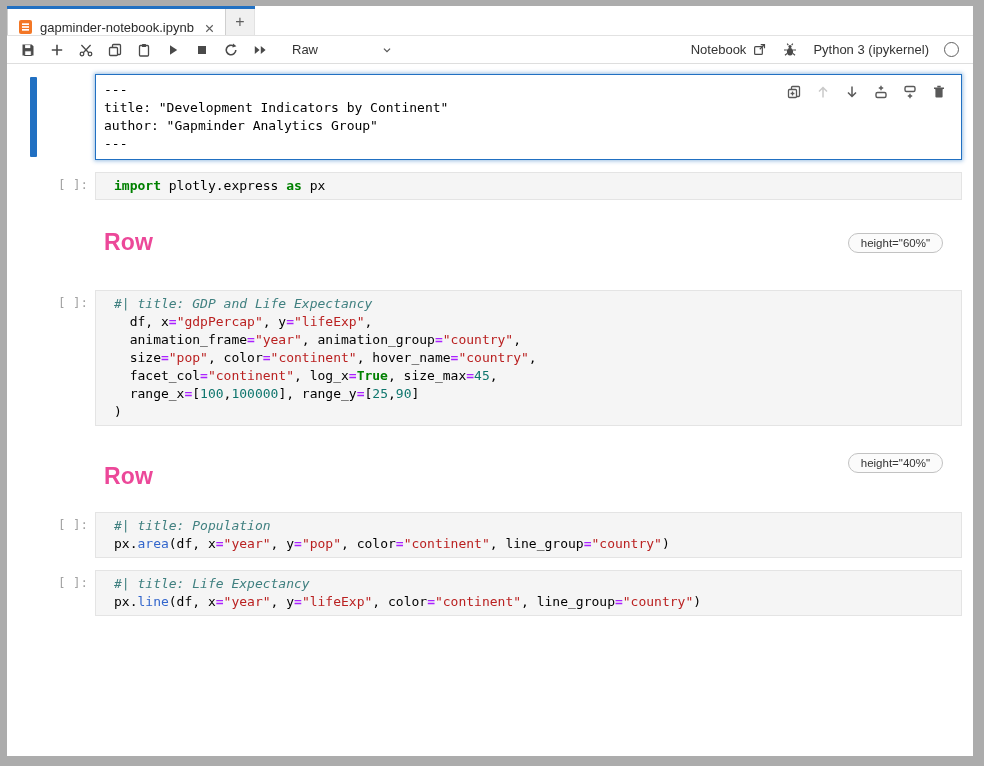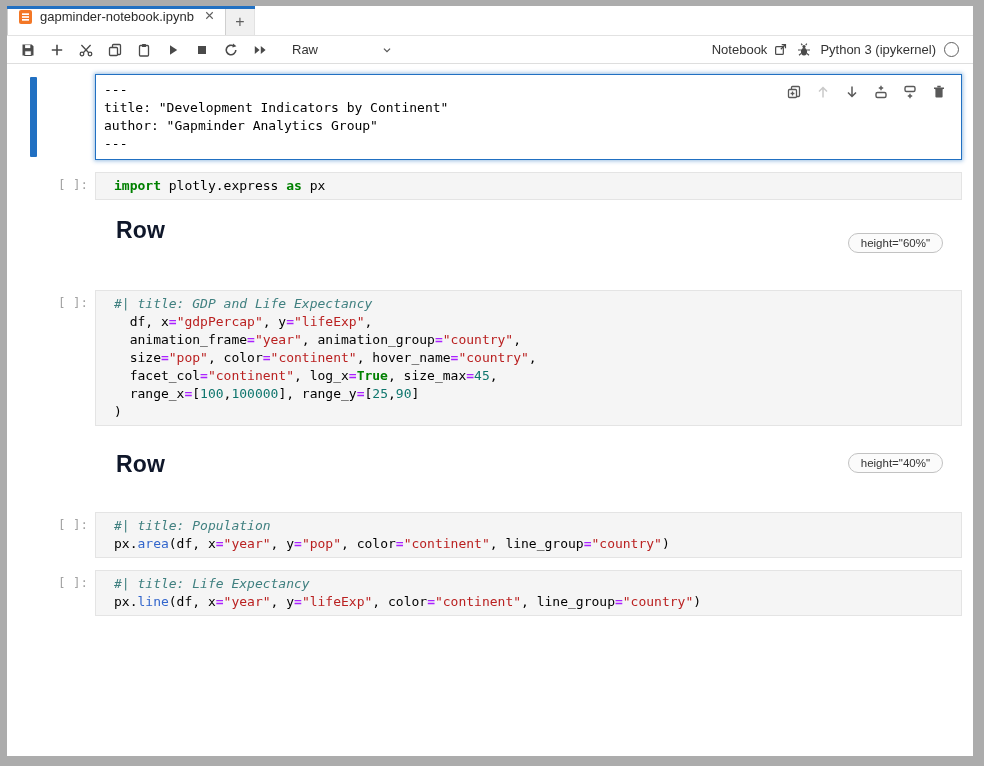--- a/index.html
+++ b/index.html
@@ -11,38 +11,38 @@
   }
   .window{
     position:absolute;left:7px;top:6px;width:966px;height:750px;
     background:#fff;overflow:hidden;
   }
 
   
   .tabbar{height:29px;display:flex;align-items:stretch;background:#fff;border-bottom:1px solid #e2e2e2;}
   .tab-strip{display:flex;border-top:3px solid #2170c2;}
   .tab{
-    display:flex;align-items:flex-start;gap:7px;padding:0 9px 0 10px;background:#fff;
+    display:flex;align-items:flex-end;gap:7px;padding:0 9px 0 10px;background:#fff;
     border-left:1px solid #cfcfcf;border-right:1px solid #cfcfcf;
   }
   .tab-title{font-size:13px;color:#2b2b2b;white-space:nowrap;}
   .tab-close{display:flex;align-items:center;cursor:pointer;margin-left:2px;}
   .newtab{
     width:28px;background:#f0f0f0;display:flex;align-items:center;justify-content:center;
     color:#5f5f5f;font-size:16px;border-right:1px solid #e2e2e2;
   }
 
   
   .toolbar{height:27px;display:flex;align-items:center;padding:0 10px 0 6px;border-bottom:1px solid #dedede;background:#fff;}
   .tb-btn{width:29px;height:23px;display:flex;align-items:center;justify-content:center;color:#4a4a4a;background:none;border:none;padding:0;}
   .cell-type-select{
     margin-left:12px;width:102px;height:21px;display:flex;align-items:center;justify-content:space-between;
     font-size:13px;color:#333;padding:0 6px;
   }
-  .tb-right{margin-left:auto;display:flex;align-items:center;gap:8px;color:#333;font-size:13px;padding-right:4px;}
+  .tb-right{margin-left:auto;display:flex;align-items:center;gap:15px;color:#333;font-size:13px;padding-right:4px;}
   .tb-link{display:flex;align-items:center;gap:6px;color:#333;}
   .kcircle{width:13px;height:13px;border:1.6px solid #616161;border-radius:50%;display:inline-block;}
 
   
   .content{position:relative;background:#fff;}
   .cell-row{position:relative;display:flex;}
   .prompt{
     flex:none;width:88px;text-align:right;padding:5px 7px 0 0;box-sizing:border-box;
     font-family:"DejaVu Sans Mono",monospace;font-size:12.5px;color:#a3a3a3;
   }
@@ -68,22 +68,22 @@
   #cell-line{margin-top:12px;}
 
   
   .cell-toolbar{position:absolute;top:9px;right:14px;display:flex;gap:13px;}
   .ct-btn{width:16px;height:16px;display:flex;align-items:center;justify-content:center;color:#595959;background:none;border:none;padding:0;}
   .ct-btn.disabled{color:#c9c9c9;}
 
   
   .md-section{position:relative;margin-left:93px;margin-right:30px;}
   .md-heading{
-    margin:16px;position:absolute;left:0;bottom:0;
-    font-size:23px;font-weight:700;color:#0f172a;letter-spacing:.2px;
+    margin:4px;position:absolute;left:0;bottom:0;
+    font-size:23px;font-weight:700;color:#ec4899;letter-spacing:.2px;
   }
   .md-badge{
     position:absolute;right:0;border:1px solid #c2c2c2;border-radius:12px;background:#fbfbfb;
     padding:3px 12px;font-size:11.5px;color:#333;white-space:nowrap;
   }
   #section-row1 .md-badge{top:7px;}
   #section-row2 .md-badge{top:3px;}
 
   
   .tok-k{color:#008000;font-weight:bold;}

